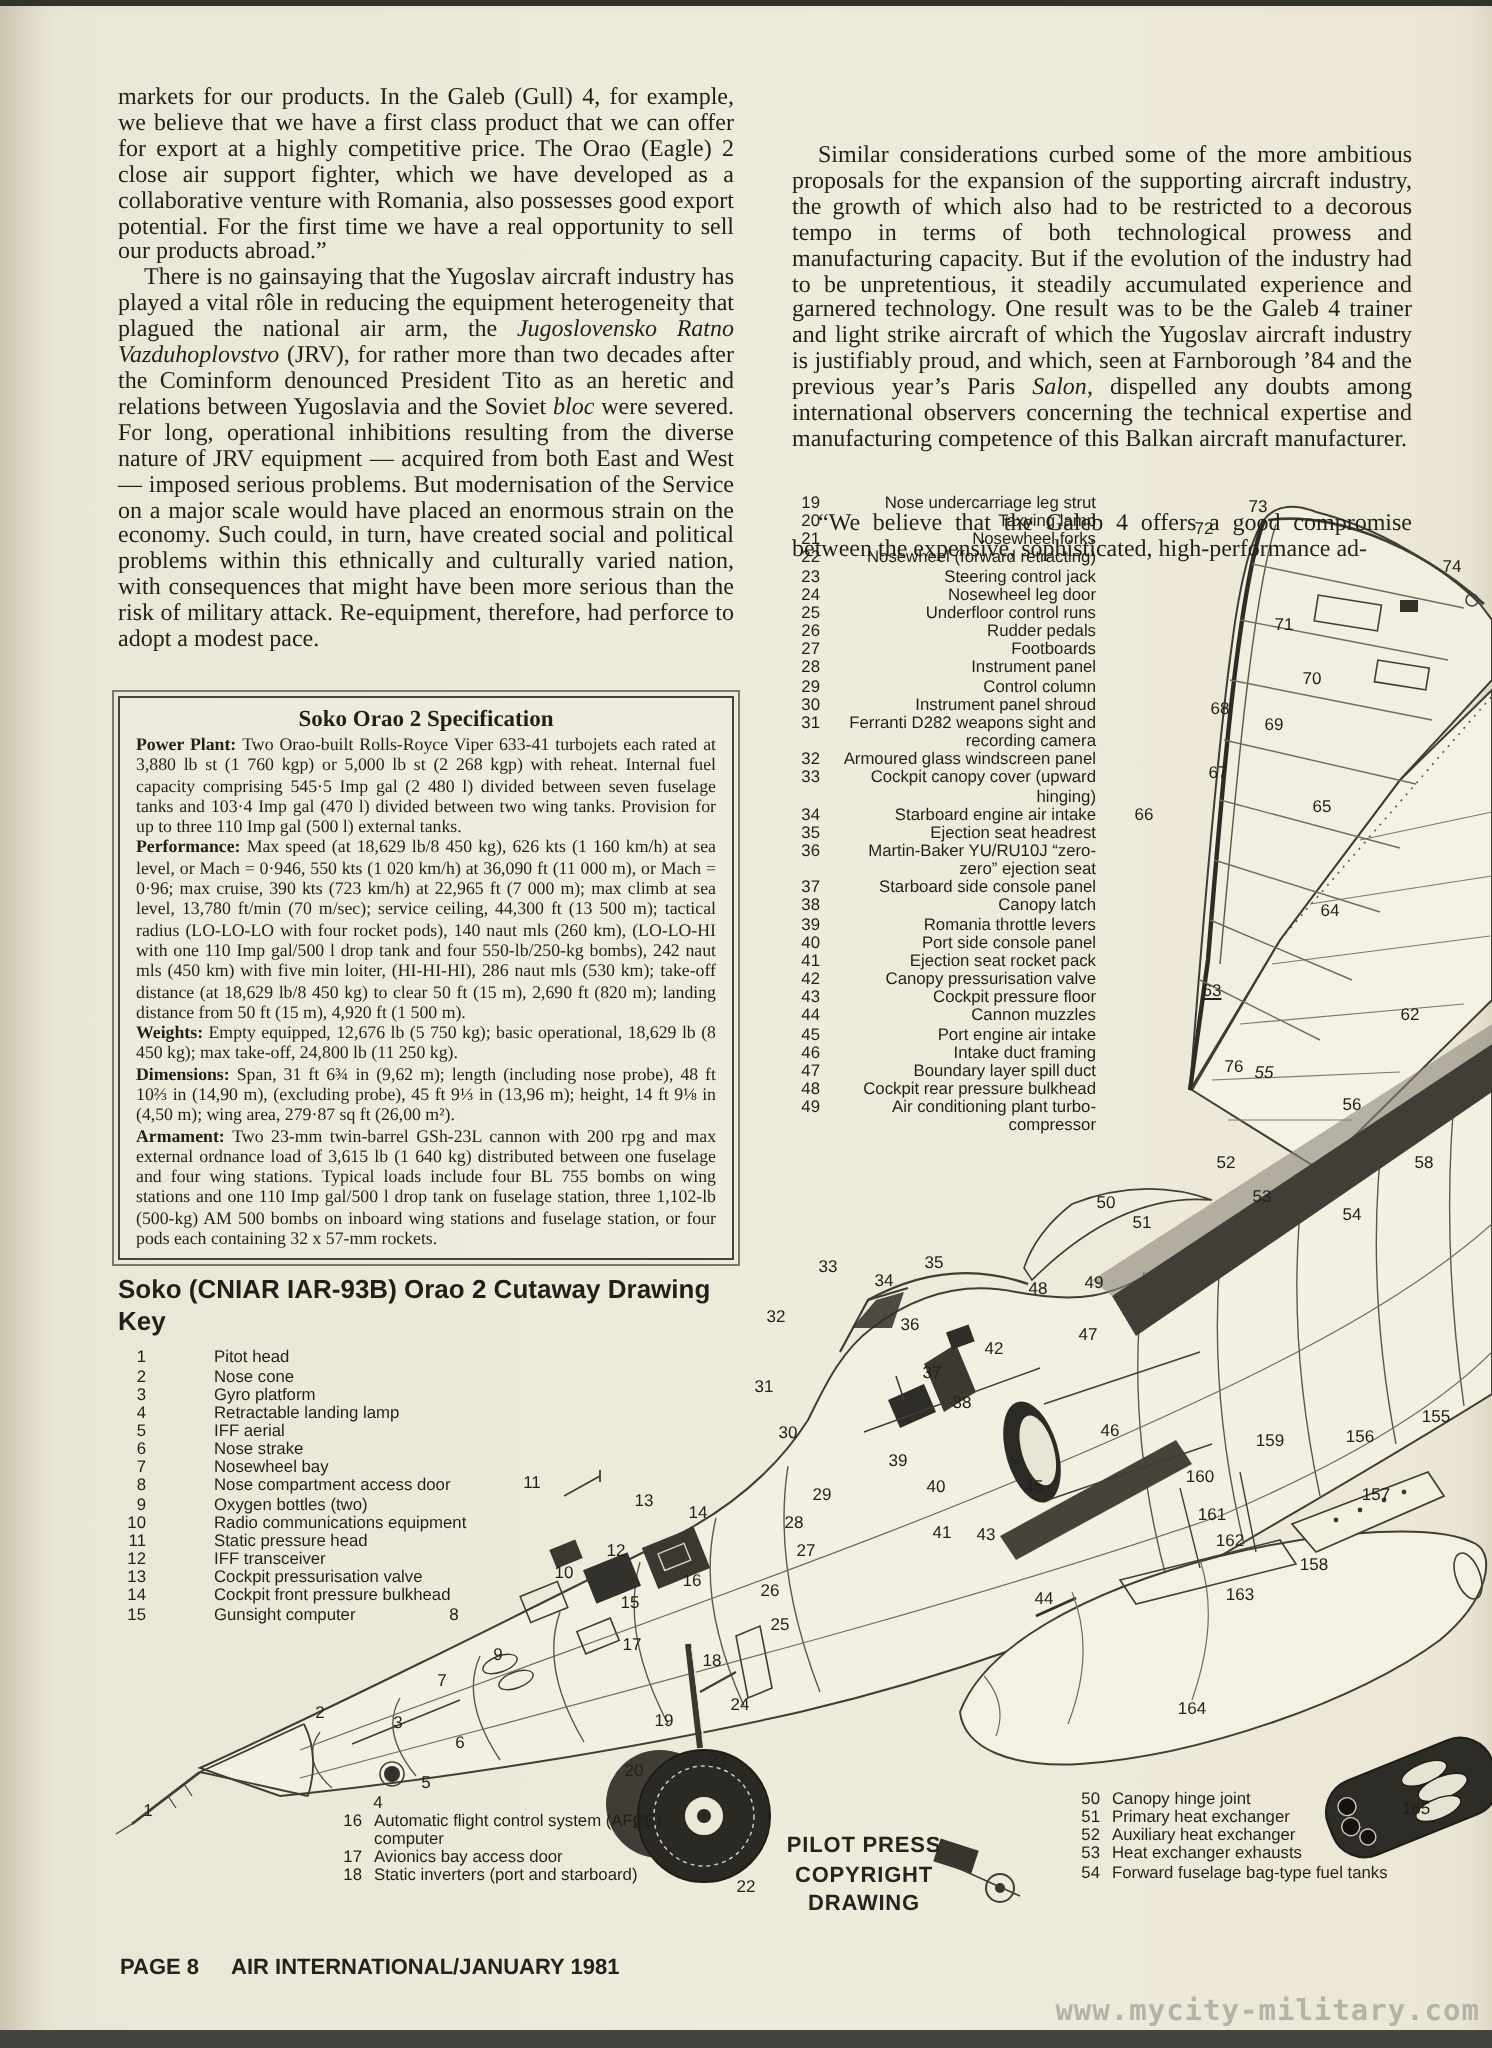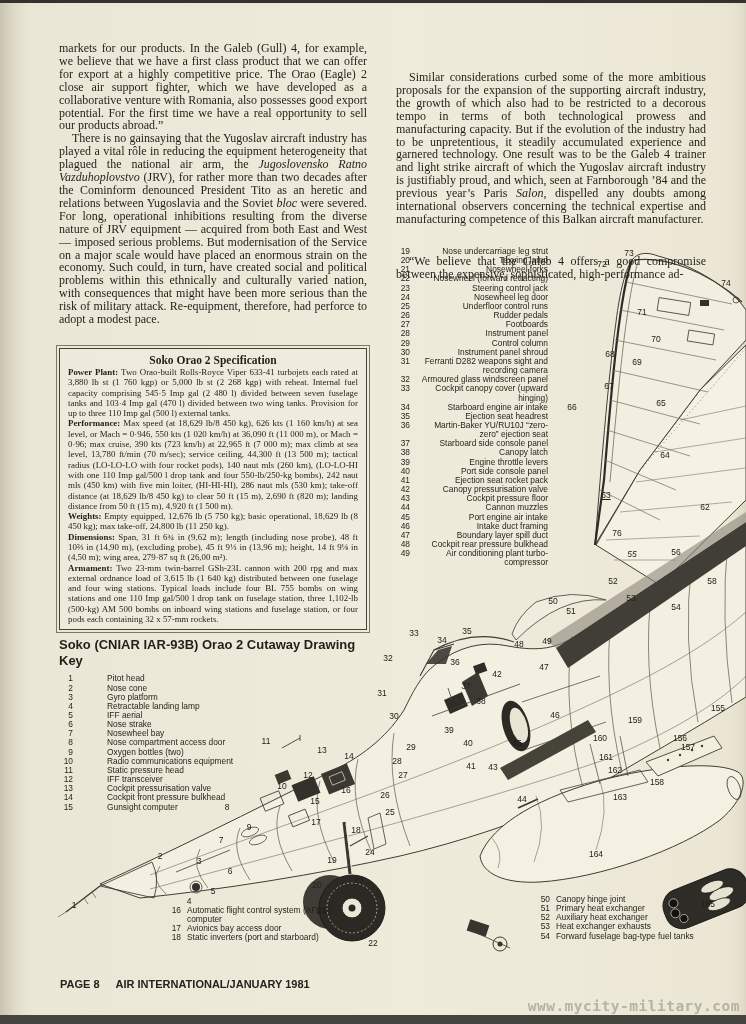--- a/index.html
+++ b/index.html
@@ -204,39 +204,39 @@
       <span class="callout" style="left: 517px; top: 743px;">45</span>
       <span class="callout" style="left: 555px; top: 715px;">46</span>
       <span class="callout" style="left: 544px; top: 667px;">47</span>
       <span class="callout" style="left: 519px; top: 644px;">48</span>
       <span class="callout" style="left: 547px; top: 641px;">49</span>
       <span class="callout" style="left: 553px; top: 601px;">50</span>
       <span class="callout" style="left: 571px; top: 611px;">51</span>
       <span class="callout" style="left: 613px; top: 581px;">52</span>
       <span class="callout" style="left: 631px; top: 598px;">53</span>
       <span class="callout" style="left: 676px; top: 607px;">54</span>
-      <span class="callout" style="left: 632px; top: 554px; font-style: italic;">55</span>
+      <span class="callout" style="left: 632px; top: 536px; font-style: italic;">55</span>
       <span class="callout" style="left: 676px; top: 552px;">56</span>
       <span class="callout" style="left: 617px; top: 533px;">76</span>
       <span class="callout" style="left: 712px; top: 581px;">58</span>
       <span class="callout" style="left: 705px; top: 507px;">62</span>
       <span class="callout" style="left: 606px; top: 495px; text-decoration: underline;">63</span>
       <span class="callout" style="left: 665px; top: 455px;">64</span>
       <span class="callout" style="left: 661px; top: 403px;">65</span>
       <span class="callout" style="left: 572px; top: 407px;">66</span>
       <span class="callout" style="left: 609px; top: 386px;">67</span>
       <span class="callout" style="left: 610px; top: 354px;">68</span>
       <span class="callout" style="left: 637px; top: 362px;">69</span>
       <span class="callout" style="left: 656px; top: 339px;">70</span>
       <span class="callout" style="left: 642px; top: 312px;">71</span>
       <span class="callout" style="left: 602px; top: 264px;">72</span>
       <span class="callout" style="left: 629px; top: 253px;">73</span>
       <span class="callout" style="left: 726px; top: 283px;">74</span>
       <span class="callout" style="left: 718px; top: 708px;">155</span>
-      <span class="callout" style="left: 680px; top: 718px; margin-top: 20px;">156</span>
+      <span class="callout" style="left: 680px; top: 718px;">156</span>
       <span class="callout" style="left: 676px; top: 747px; margin-left: 12px;">157</span>
       <span class="callout" style="left: 657px; top: 782px;">158</span>
       <span class="callout" style="left: 635px; top: 720px;">159</span>
       <span class="callout" style="left: 600px; top: 738px;">160</span>
       <span class="callout" style="left: 606px; top: 757px;">161</span>
       <span class="callout" style="left: 615px; top: 770px;">162</span>
       <span class="callout" style="left: 620px; top: 797px;">163</span>
       <span class="callout" style="left: 596px; top: 854px;">164</span>
       <span class="callout" style="left: 708px; top: 904px;">165</span>
     </div>
@@ -403,21 +403,21 @@
       <div class="krow">
         <span class="kn">37</span>
         <span class="kl">Starboard side console panel</span>
       </div>
       <div class="krow">
         <span class="kn">38</span>
         <span class="kl">Canopy latch</span>
       </div>
       <div class="krow">
         <span class="kn">39</span>
-        <span class="kl">Engine throttle levers</span>
+        <span class="kl">Romania throttle levers</span>
       </div>
       <div class="krow">
         <span class="kn">40</span>
         <span class="kl">Port side console panel</span>
       </div>
       <div class="krow">
         <span class="kn">41</span>
         <span class="kl">Ejection seat rocket pack</span>
       </div>
       <div class="krow">
@@ -483,20 +483,25 @@
       <div class="krow">
         <span class="kn">53</span>
         <span class="kl">Heat exchanger exhausts</span>
       </div>
       <div class="krow">
         <span class="kn">54</span>
         <span class="kl">Forward fuselage bag-type fuel tanks</span>
       </div>
     </div>
 
+  <div class="credit" id="credit">
+      <div>PILOT PRESS</div>
+      <div>COPYRIGHT</div>
+      <div>DRAWING</div>
+    </div>
 
   <div class="footer">
     <span>PAGE 8</span><span class="gap"></span><span>AIR INTERNATIONAL/JANUARY 1981</span>
   </div>
 
   <div class="watermark">www.mycity-military.com</div>
   <div class="bottom-strip"></div>
 </div>
 
 </body></html>

